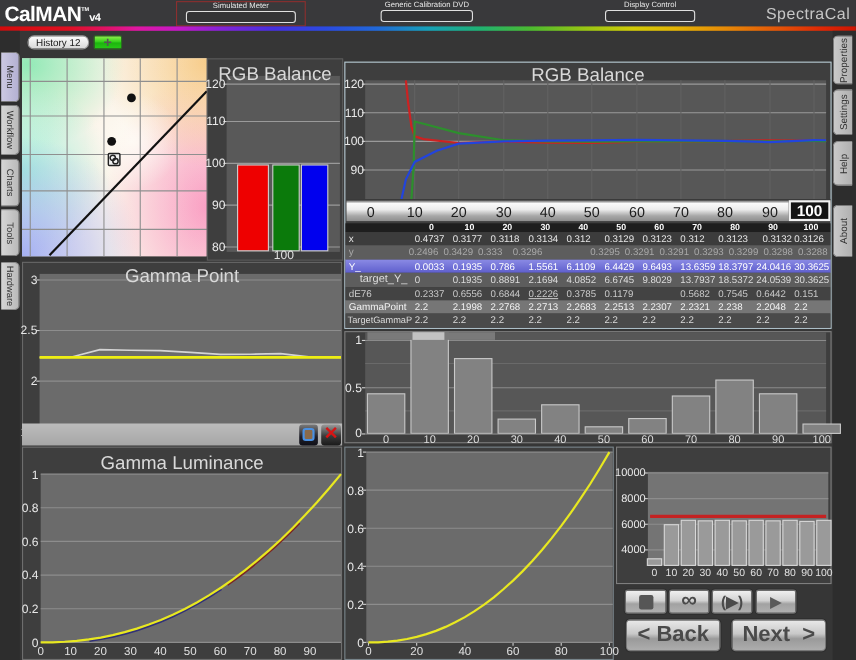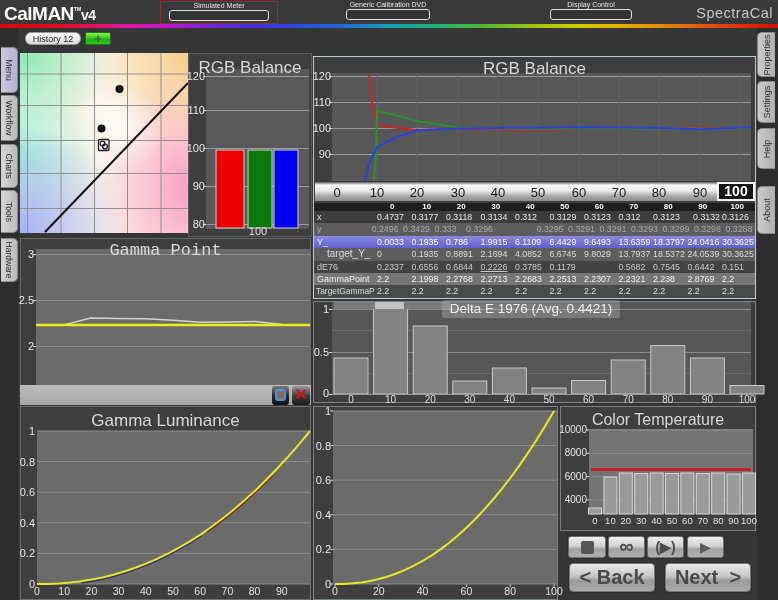--- a/index.html
+++ b/index.html
@@ -2,21 +2,21 @@
 <html><head>
 <meta charset="utf-8">
 <style>
 * { margin:0; padding:0; box-sizing:border-box; }
 html,body { width:778px; height:600px; overflow:hidden; background:#363636;
   font-family:"Liberation Sans",sans-serif; }
 .abs { position:absolute; }
 
 #topbar { left:0; top:0; width:778px; height:24px; background:#39393b; }
 #logo { left:4px; top:3px; color:#fff; font-size:19px; font-weight:bold; letter-spacing:-0.5px; }
-#logo .v4 { font-size:14px; font-weight:bold; }
+#logo .v4 { font-size:10px; font-weight:bold; }
 #logo .tm { font-size:5px; vertical-align:9px; letter-spacing:0; }
 .tb-sec { top:1px; text-align:center; }
 .tb-label { color:#e8e8e8; font-size:7px; white-space:nowrap; }
 .tb-btn { margin:1px auto 0; height:11px; border:1px solid #e0e0e0; border-radius:3px; background:#333335; }
 #sec-meter { left:160px; width:118px; border:1px solid #8c2f2f; height:23px; }
 #sec-dvd { left:338px; width:100px; }
 #sec-dc { left:548px; width:86px; }
 #spectracal { right:5px; top:5px; color:#c6c6c6; font-size:14.5px; letter-spacing:0.5px; }
 #rainbow { left:0; top:24px; width:778px; height:4px;
   background:linear-gradient(90deg,#d40b0b 0%,#e01022 8%,#e0125f 12%,#df17a2 16%,#c418c8 21%,#8223d8 26%,#4530e0 32%,#2b4ae0 38%,#2168d8 44%,#17a0b8 50%,#1fb173 56%,#4cba30 62%,#94c414 68%,#d2cb08 74%,#e4b406 79%,#e68807 85%,#e35408 91%,#de2805 96%,#cf1503 100%); }
@@ -260,21 +260,21 @@
         <div style="width:34.5px;padding-left:2px;overflow:hidden;">0.3293</div>
         <div style="width:34.5px;padding-left:2px;overflow:hidden;">0.3299</div>
         <div style="width:34.5px;padding-left:2px;overflow:hidden;">0.3298</div>
         <div style="width:34.5px;padding-left:2px;overflow:hidden;">0.3288</div>
       </div>
 <div style="display:flex;height:12.4px;background:linear-gradient(#8a8ae4,#5f5fcd);color:#ffffff;line-height:12.4px;">
         <div style="width:61px;padding-left:3px;overflow:hidden;white-space:nowrap;font-size:9px;">Y_</div>
         <div style="width:34.5px;padding-left:2px;overflow:hidden;">0.0033</div>
         <div style="width:34.5px;padding-left:2px;overflow:hidden;">0.1935</div>
         <div style="width:34.5px;padding-left:2px;overflow:hidden;">0.786</div>
-        <div style="width:34.5px;padding-left:2px;overflow:hidden;">1.9915</div>
+        <div style="width:34.5px;padding-left:2px;overflow:hidden;">1.5561</div>
         <div style="width:34.5px;padding-left:2px;overflow:hidden;">6.1109</div>
         <div style="width:34.5px;padding-left:2px;overflow:hidden;">6.4429</div>
         <div style="width:34.5px;padding-left:2px;overflow:hidden;">9.6493</div>
         <div style="width:34.5px;padding-left:2px;overflow:hidden;">13.6359</div>
         <div style="width:34.5px;padding-left:2px;overflow:hidden;">18.3797</div>
         <div style="width:34.5px;padding-left:2px;overflow:hidden;">24.0416</div>
         <div style="width:34.5px;padding-left:2px;overflow:hidden;">30.3625</div>
       </div>
 <div style="display:flex;height:12.4px;background:#5d5d5d;color:#dcdcdc;line-height:12.4px;">
         <div style="width:61px;padding-left:13px;overflow:hidden;white-space:nowrap;font-size:10px;">target_Y_</div>
@@ -308,42 +308,42 @@
         <div style="width:61px;padding-left:3px;overflow:hidden;white-space:nowrap;font-size:9px;">GammaPoint</div>
         <div style="width:34.5px;padding-left:2px;overflow:hidden;">2.2</div>
         <div style="width:34.5px;padding-left:2px;overflow:hidden;">2.1998</div>
         <div style="width:34.5px;padding-left:2px;overflow:hidden;">2.2768</div>
         <div style="width:34.5px;padding-left:2px;overflow:hidden;">2.2713</div>
         <div style="width:34.5px;padding-left:2px;overflow:hidden;">2.2683</div>
         <div style="width:34.5px;padding-left:2px;overflow:hidden;">2.2513</div>
         <div style="width:34.5px;padding-left:2px;overflow:hidden;">2.2307</div>
         <div style="width:34.5px;padding-left:2px;overflow:hidden;">2.2321</div>
         <div style="width:34.5px;padding-left:2px;overflow:hidden;">2.238</div>
-        <div style="width:34.5px;padding-left:2px;overflow:hidden;">2.8769</div>
+        <div style="width:34.5px;padding-left:2px;overflow:hidden;">2.2048</div>
         <div style="width:34.5px;padding-left:2px;overflow:hidden;">2.2</div>
       </div>
 <div style="display:flex;height:12.4px;background:#4a4a4a;color:#dcdcdc;line-height:12.4px;">
         <div style="width:61px;padding-left:2px;overflow:hidden;white-space:nowrap;font-size:8.4px;">TargetGammaP</div>
         <div style="width:34.5px;padding-left:2px;overflow:hidden;">2.2</div>
         <div style="width:34.5px;padding-left:2px;overflow:hidden;">2.2</div>
         <div style="width:34.5px;padding-left:2px;overflow:hidden;">2.2</div>
         <div style="width:34.5px;padding-left:2px;overflow:hidden;">2.2</div>
         <div style="width:34.5px;padding-left:2px;overflow:hidden;">2.2</div>
         <div style="width:34.5px;padding-left:2px;overflow:hidden;">2.2</div>
         <div style="width:34.5px;padding-left:2px;overflow:hidden;">2.2</div>
         <div style="width:34.5px;padding-left:2px;overflow:hidden;">2.2</div>
         <div style="width:34.5px;padding-left:2px;overflow:hidden;">2.2</div>
         <div style="width:34.5px;padding-left:2px;overflow:hidden;">2.2</div>
         <div style="width:34.5px;padding-left:2px;overflow:hidden;">2.2</div>
       </div>
 </div>
 </div>
 
 <div class="panel" id="gpoint" style="left:20px;top:238px;width:291px;height:166px;border-color:#686868;">
-  <div class="ptitle" style="top:2px;font-family:Liberation Mono, monospace;">Gamma Point</div>
+  <div class="ptitle" style="top:2px;">Gamma Point</div>
   <svg width="289" height="164" viewBox="0 0 289 164">
     <rect x="15" y="10" width="274" height="154" fill="#6b6b6b"></rect>
     <g stroke="#8d8d8d" stroke-width="1">
       <line x1="15" y1="15.5" x2="289" y2="15.5"></line>
       <line x1="15" y1="61.5" x2="289" y2="61.5"></line>
       <line x1="15" y1="107.5" x2="289" y2="107.5"></line>
     </g>
     <g stroke="#d0d0d0" stroke-width="1">
         <line x1="12" y1="15.5" x2="15" y2="15.5"></line>
         <line x1="12" y1="61.5" x2="15" y2="61.5"></line>
@@ -407,22 +407,20 @@
       <text x="195.4" y="101" fill="#dddddd" font-size="10" font-family="Liberation Sans" text-anchor="middle">40</text>
       <text x="235.0" y="101" fill="#dddddd" font-size="10" font-family="Liberation Sans" text-anchor="middle">50</text>
       <text x="274.6" y="101" fill="#dddddd" font-size="10" font-family="Liberation Sans" text-anchor="middle">60</text>
       <text x="314.2" y="101" fill="#dddddd" font-size="10" font-family="Liberation Sans" text-anchor="middle">70</text>
       <text x="353.8" y="101" fill="#dddddd" font-size="10" font-family="Liberation Sans" text-anchor="middle">80</text>
       <text x="393.4" y="101" fill="#dddddd" font-size="10" font-family="Liberation Sans" text-anchor="middle">90</text>
       <text x="433.0" y="101" fill="#dddddd" font-size="10" font-family="Liberation Sans" text-anchor="middle">100</text>
   </svg>
   <div class="abs" style="left:20px;top:0px;width:116px;height:7px;background:#7a7a7a;"></div>
   <div class="abs" style="left:61px;top:0px;width:29px;height:7px;background:#c2c2c2;"></div>
-  <div class="abs" style="left:128px;top:-2px;width:178px;height:18px;background:rgba(195,195,195,0.32);
-    border-radius:2px;color:#f2f2f2;font-size:13.5px;text-align:center;line-height:18px;">Delta E 1976 (Avg. 0.4421)</div>
 </div>
 
 <div class="panel" id="glum" style="left:20px;top:406px;width:291px;height:194px;border-color:#6e6e6e;">
   <div class="ptitle" style="top:4px;">Gamma Luminance</div>
   <svg width="289" height="192" viewBox="0 0 289 192">
     <rect x="16" y="24" width="273" height="153" fill="#6b6b6b"></rect>
     <line x1="16" y1="24.0" x2="289" y2="24.0" stroke="#8d8d8d" stroke-width="1"></line>
       <line x1="16" y1="54.6" x2="289" y2="54.6" stroke="#8d8d8d" stroke-width="1"></line>
       <line x1="16" y1="85.2" x2="289" y2="85.2" stroke="#8d8d8d" stroke-width="1"></line>
       <line x1="16" y1="115.8" x2="289" y2="115.8" stroke="#8d8d8d" stroke-width="1"></line>
@@ -483,21 +481,20 @@
       <text x="64.8" y="188" fill="#e0e0e0" font-size="10.5" font-family="Liberation Sans" text-anchor="middle">20</text>
       <text x="108.6" y="188" fill="#e0e0e0" font-size="10.5" font-family="Liberation Sans" text-anchor="middle">40</text>
       <text x="152.4" y="188" fill="#e0e0e0" font-size="10.5" font-family="Liberation Sans" text-anchor="middle">60</text>
       <text x="196.2" y="188" fill="#e0e0e0" font-size="10.5" font-family="Liberation Sans" text-anchor="middle">80</text>
       <text x="240.0" y="188" fill="#e0e0e0" font-size="10.5" font-family="Liberation Sans" text-anchor="middle">100</text>
     <polyline points="21.0,177.0 29.8,176.9 38.5,176.3 47.3,175.4 56.0,173.9 64.8,172.0 73.6,169.5 82.3,166.5 91.1,162.9 99.8,158.7 108.6,154.0 117.4,148.6 126.1,142.6 134.9,136.0 143.6,128.7 152.4,120.8 161.2,112.2 169.9,102.9 178.7,93.0 187.4,82.4 196.2,71.1 205.0,59.1 213.7,46.4 222.5,33.0 231.2,18.9 240.0,4.0" fill="none" stroke="#e8e820" stroke-width="2"></polyline>
   </svg>
 </div>
 
 <div class="panel" id="ctemp" style="left:560px;top:406px;width:196px;height:125px;border-color:#7e7e7e;">
-  <div class="ptitle" style="top:4px;font-size:16px;">Color Temperature</div>
   <svg width="194" height="123" viewBox="0 0 194 123">
       <g stroke="#d0d0d0" stroke-width="1">
         <line x1="25" y1="23.0" x2="28" y2="23.0"></line>
         <line x1="25" y1="46.3" x2="28" y2="46.3"></line>
         <line x1="25" y1="69.6" x2="28" y2="69.6"></line>
         <line x1="25" y1="92.9" x2="28" y2="92.9"></line>
       </g>
     <rect x="28" y="22" width="164" height="85" fill="#747474"></rect>
     <line x1="28" y1="23.0" x2="192" y2="23.0" stroke="#8d8d8d" stroke-width="1"></line>
       <line x1="28" y1="46.3" x2="192" y2="46.3" stroke="#8d8d8d" stroke-width="1"></line>

